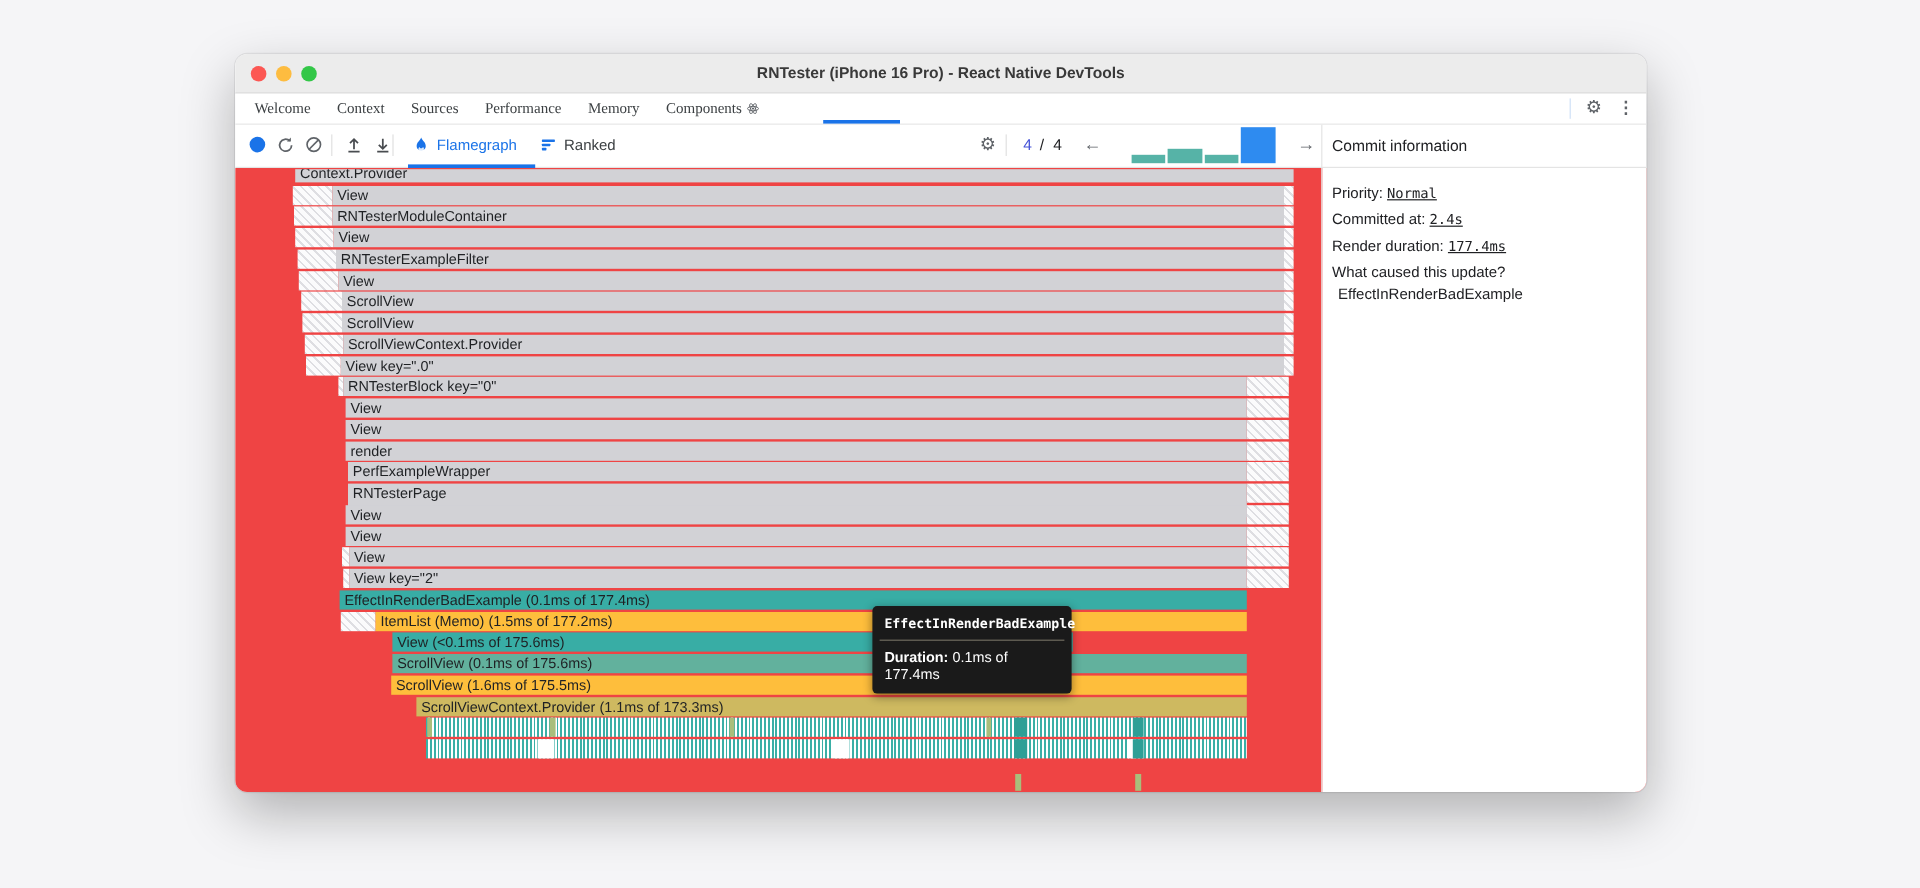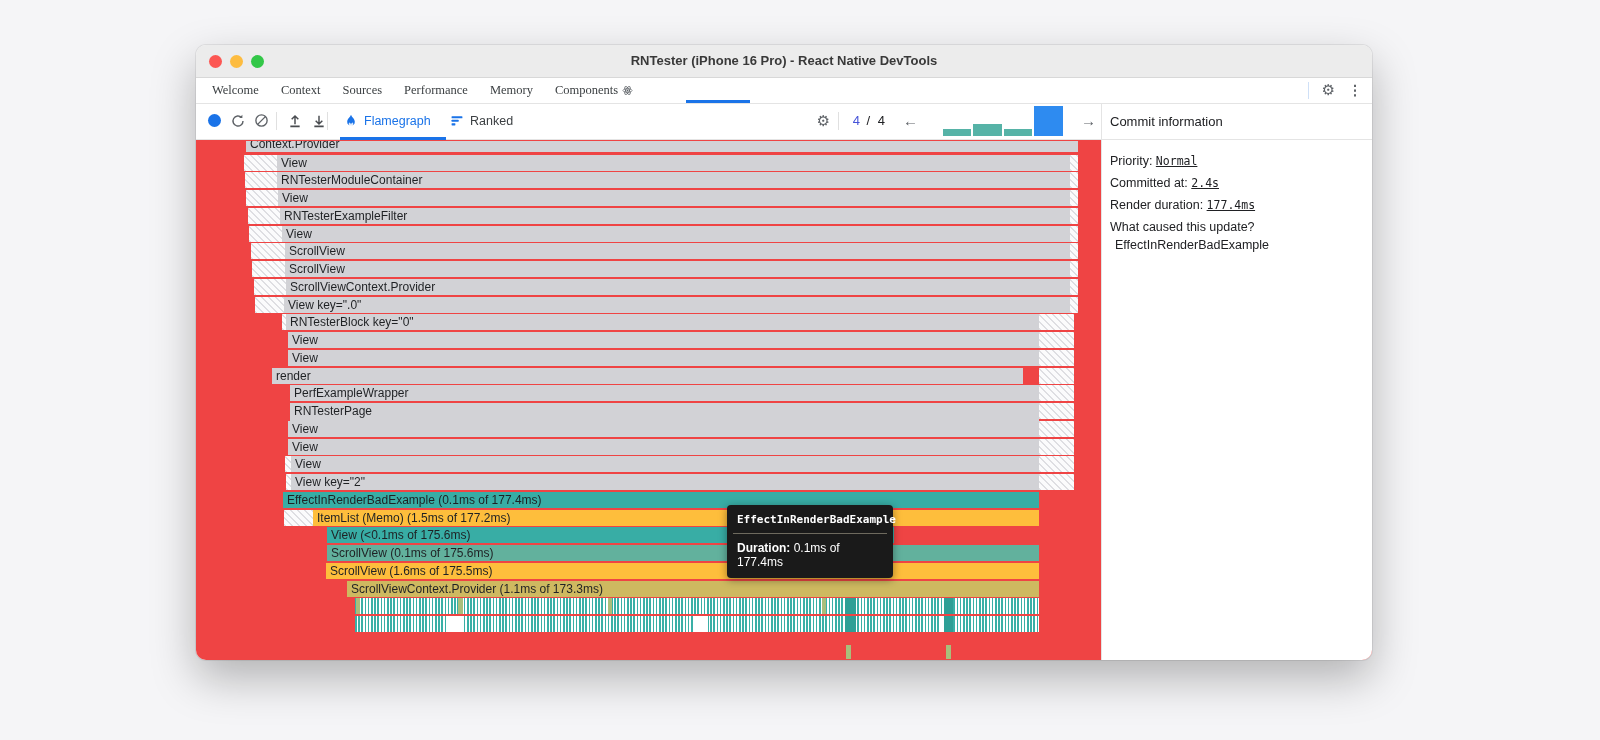--- a/index.html
+++ b/index.html
@@ -217,21 +217,21 @@
         <div class="hatch" style="left: 874px; top: 156.5px; width: 8px; height: 16px;"></div>
         <div class="frow" style="left: 88px; top: 156.5px; width: 786px; height: 16px; background: rgb(210, 210, 214);"><span>View key=".0"</span></div>
         <div class="hatch" style="left: 86px; top: 174.25px; width: 4px; height: 16px;"></div>
         <div class="hatch" style="left: 843px; top: 174.25px; width: 35px; height: 16px;"></div>
         <div class="frow" style="left: 90px; top: 174.25px; width: 753px; height: 16px; background: rgb(210, 210, 214);"><span>RNTesterBlock key="0"</span></div>
         <div class="hatch" style="left: 843px; top: 192px; width: 35px; height: 16px;"></div>
         <div class="frow" style="left: 92px; top: 192px; width: 751px; height: 16px; background: rgb(210, 210, 214);"><span>View</span></div>
         <div class="hatch" style="left: 843px; top: 209.75px; width: 35px; height: 16px;"></div>
         <div class="frow" style="left: 92px; top: 209.75px; width: 751px; height: 16px; background: rgb(210, 210, 214);"><span>View</span></div>
         <div class="hatch" style="left: 843px; top: 227.5px; width: 35px; height: 16px;"></div>
-        <div class="frow" style="left: 76px; top: 227.5px; width: 751px; height: 16px; background: rgb(210, 210, 214);"><span>render</span></div>
+        <div class="frow" style="left: 92px; top: 227.5px; width: 751px; height: 16px; background: rgb(210, 210, 214);"><span>render</span></div>
         <div class="hatch" style="left: 843px; top: 245.25px; width: 35px; height: 16px;"></div>
         <div class="frow" style="left: 94px; top: 245.25px; width: 749px; height: 16px; background: rgb(210, 210, 214);"><span>PerfExampleWrapper</span></div>
         <div class="hatch" style="left: 843px; top: 263px; width: 35px; height: 16px;"></div>
         <div class="frow" style="left: 94px; top: 263px; width: 749px; height: 28px; background: rgb(210, 210, 214);"><span>RNTesterPage</span></div>
         <div class="hatch" style="left: 843px; top: 280.75px; width: 35px; height: 16px;"></div>
         <div class="frow" style="left: 92px; top: 280.75px; width: 751px; height: 16px; background: rgb(210, 210, 214);"><span>View</span></div>
         <div class="hatch" style="left: 843px; top: 298.5px; width: 35px; height: 16px;"></div>
         <div class="frow" style="left: 92px; top: 298.5px; width: 751px; height: 16px; background: rgb(210, 210, 214);"><span>View</span></div>
         <div class="hatch" style="left: 89px; top: 316.25px; width: 6px; height: 16px;"></div>
         <div class="hatch" style="left: 843px; top: 316.25px; width: 35px; height: 16px;"></div>

